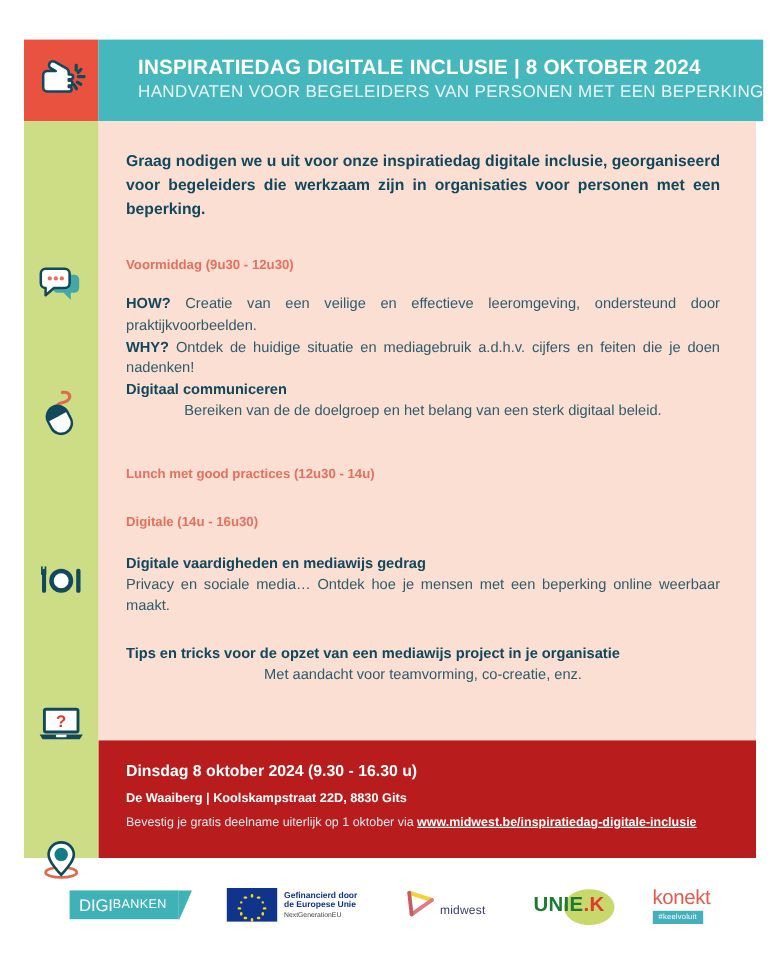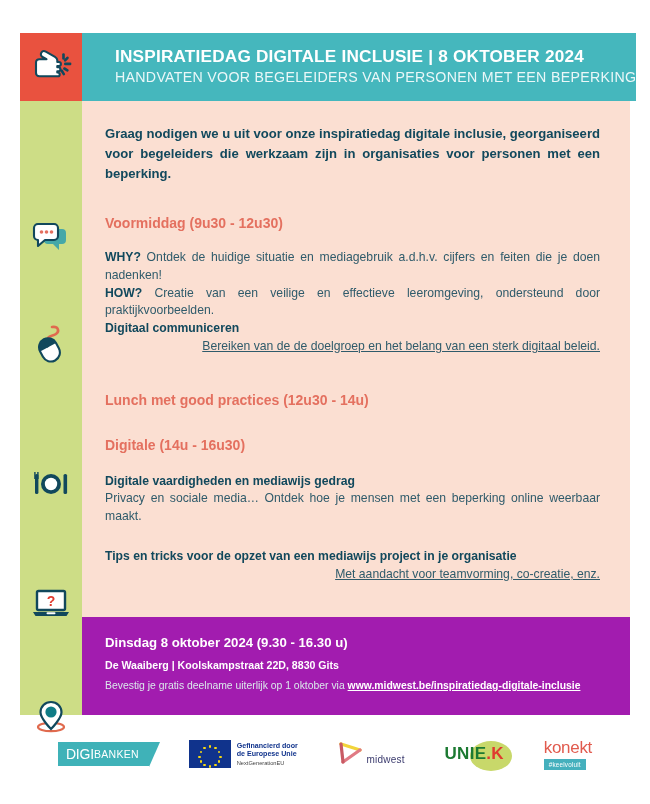--- a/index.html
+++ b/index.html
@@ -111,21 +111,21 @@
     color: #11485c;
     font-size: 13.1px;
     font-weight: bold;
     line-height: 1.53;
     text-align: justify;
     margin: 0 0 30px 0;
   }
 
   .sect-head {
     color: #e4705f;
-    font-size: 14px;
+    font-size: 11px;
     font-weight: bold;
     margin: 0 0 17px 0;
     line-height: 1.3;
   }
 
   .block { margin: 0 0 18px 0; }
 
   .blk-title {
     color: #11485c;
     font-size: 12.2px;
@@ -135,30 +135,30 @@
   }
 
   .para {
     color: #2f5b6b;
     font-size: 12.2px;
     font-weight: normal;
     line-height: 1.45;
     margin: 0;
     text-align: justify;
   }
-  .para-nj { text-align: right; text-decoration: underline; }
+  .para-nj { text-align: center; }
 
   .para .lead {
     color: #11485c;
     font-weight: bold;
   }
 
   
   .footer {
-    background: #a21caf;
+    background: #b91c1c;
     padding: 18px 24px 16px 23px;
     box-sizing: border-box;
     flex: 0 0 auto;
   }
   .foot-1 {
     color: #ffffff;
     font-size: 13.2px;
     font-weight: bold;
     margin: 0 0 9px 0;
   }
@@ -365,23 +365,23 @@
     </div>
 
     <div class="content-col">
 
       <div class="content-main">
 
         <p class="intro">Graag nodigen we u uit voor onze inspiratiedag digitale inclusie, georganiseerd voor begeleiders die werkzaam zijn in organisaties voor personen met een beperking.</p>
 
         <p class="sect-head">Voormiddag (9u30 - 12u30)</p>
 
+        <p class="para block"><span class="lead">HOW?</span><span> Creatie van een veilige en effectieve leeromgeving, ondersteund door praktijkvoorbeelden.</span></p>
+
         <p class="para block"><span class="lead">WHY?</span><span> Ontdek de huidige situatie en mediagebruik a.d.h.v. cijfers en feiten die je doen nadenken!</span></p>
-
-        <p class="para block"><span class="lead">HOW?</span><span> Creatie van een veilige en effectieve leeromgeving, ondersteund door praktijkvoorbeelden.</span></p>
 
         <div class="block">
           <p class="blk-title">Digitaal communiceren</p>
           <p class="para para-nj">Bereiken van de de doelgroep en het belang van een sterk digitaal beleid.</p>
         </div>
 
         <p class="sect-head" style="margin-top:36px">Lunch met good practices (12u30 - 14u)</p>
 
         <p class="sect-head" style="margin-top:26px;margin-bottom:19px">Digitale (14u - 16u30)</p>
 

